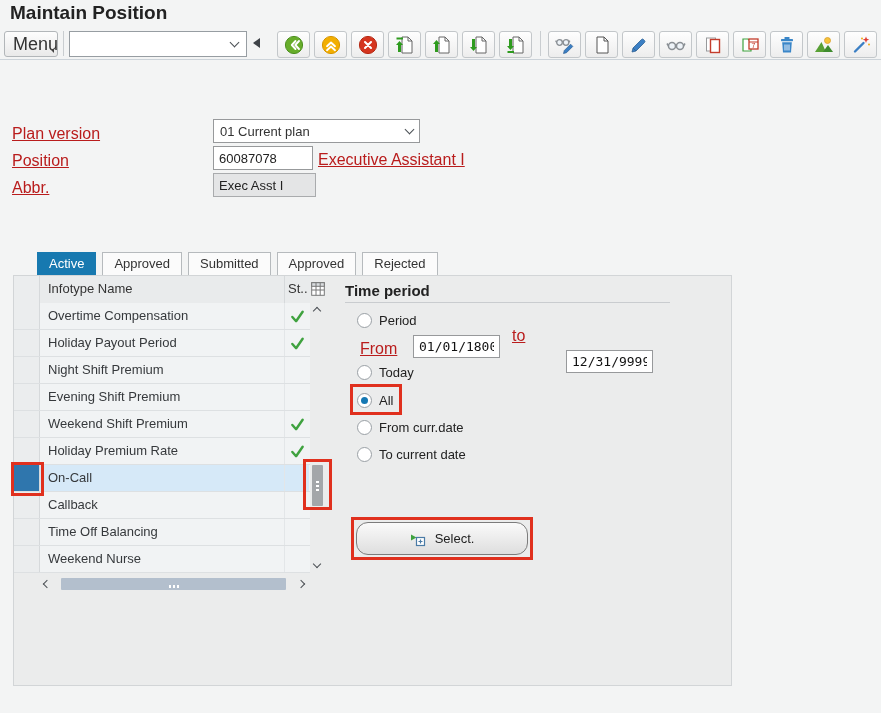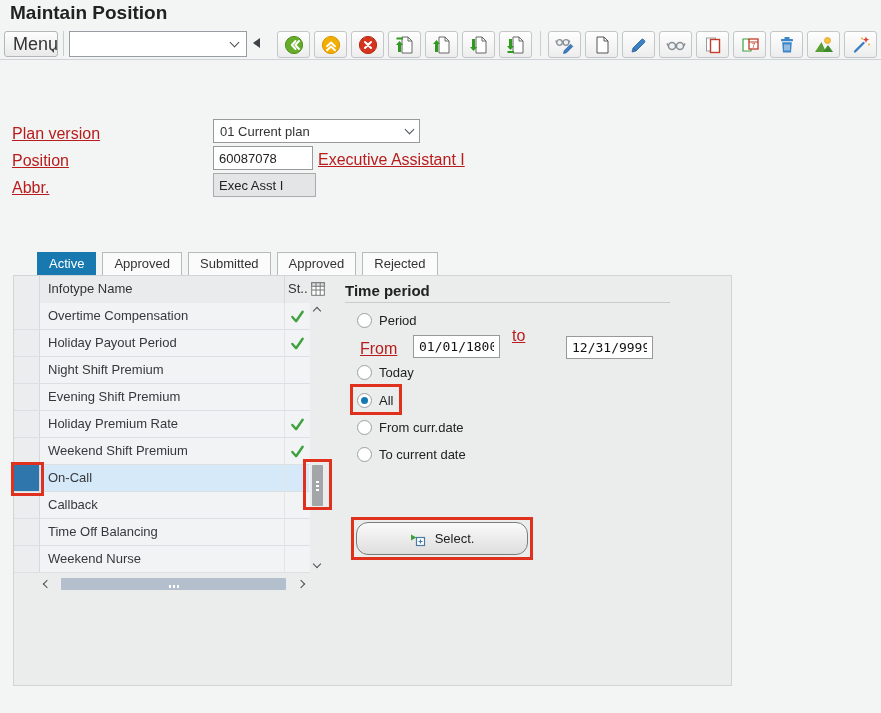--- a/index.html
+++ b/index.html
@@ -295,30 +295,30 @@
         <div class="tcell tname">Night Shift Premium</div>
         <div class="tcell tstat"></div>
       </div>
       <div class="trow">
         <div class="tcell tsel"></div>
         <div class="tcell tname">Evening Shift Premium</div>
         <div class="tcell tstat"></div>
       </div>
       <div class="trow">
         <div class="tcell tsel"></div>
-        <div class="tcell tname">Holiday Premium Rate</div>
+        <div class="tcell tname">Weekend Shift Premium</div>
         <div class="tcell tstat">
           <svg width="15" height="15" viewBox="0 0 16 16">
             <path d="M2.5 8.5l4 4.5L13.5 3" fill="none" stroke="#3fa23f" stroke-width="2.6" stroke-linecap="round" stroke-linejoin="round"></path>
           </svg>
         </div>
       </div>
       <div class="trow">
         <div class="tcell tsel"></div>
-        <div class="tcell tname">Weekend Shift Premium</div>
+        <div class="tcell tname">Holiday Premium Rate</div>
         <div class="tcell tstat">
           <svg width="15" height="15" viewBox="0 0 16 16">
             <path d="M2.5 8.5l4 4.5L13.5 3" fill="none" stroke="#3fa23f" stroke-width="2.6" stroke-linecap="round" stroke-linejoin="round"></path>
           </svg>
         </div>
       </div>
       <div class="trow rowsel">
         <div class="tcell tsel selblue"></div>
         <div class="tcell tname">On-Call</div>
         <div class="tcell tstat"></div>
@@ -361,21 +361,21 @@
   <div class="abs tp-title">Time period</div>
   <div class="abs tp-rule"></div>
 
   <div class="radio-row" style="top:311px">
     <span class="radio"></span>
     <span>Period</span>
   </div>
   <div class="abs flabel" style="left:360px;top:340px">From</div>
   <input class="sap-input mono" style="left: 413px; top: 335px; width: 87px; height: 23px;" value="01/01/1800">
   <div class="abs flabel" style="left:512px;top:327px">to</div>
-  <input class="sap-input mono" style="left: 566px; top: 336px; width: 87px; height: 23px;" value="12/31/9999">
+  <input class="sap-input mono" style="left: 566px; top: 350px; width: 87px; height: 23px;" value="12/31/9999">
   <div class="radio-row" style="top:363px">
     <span class="radio"></span>
     <span>Today</span>
   </div>
   <div class="radio-row" style="top:391px">
     <span class="radio checked"></span>
     <span>All</span>
   </div>
   <div class="radio-row" style="top:418px">
     <span class="radio"></span>

